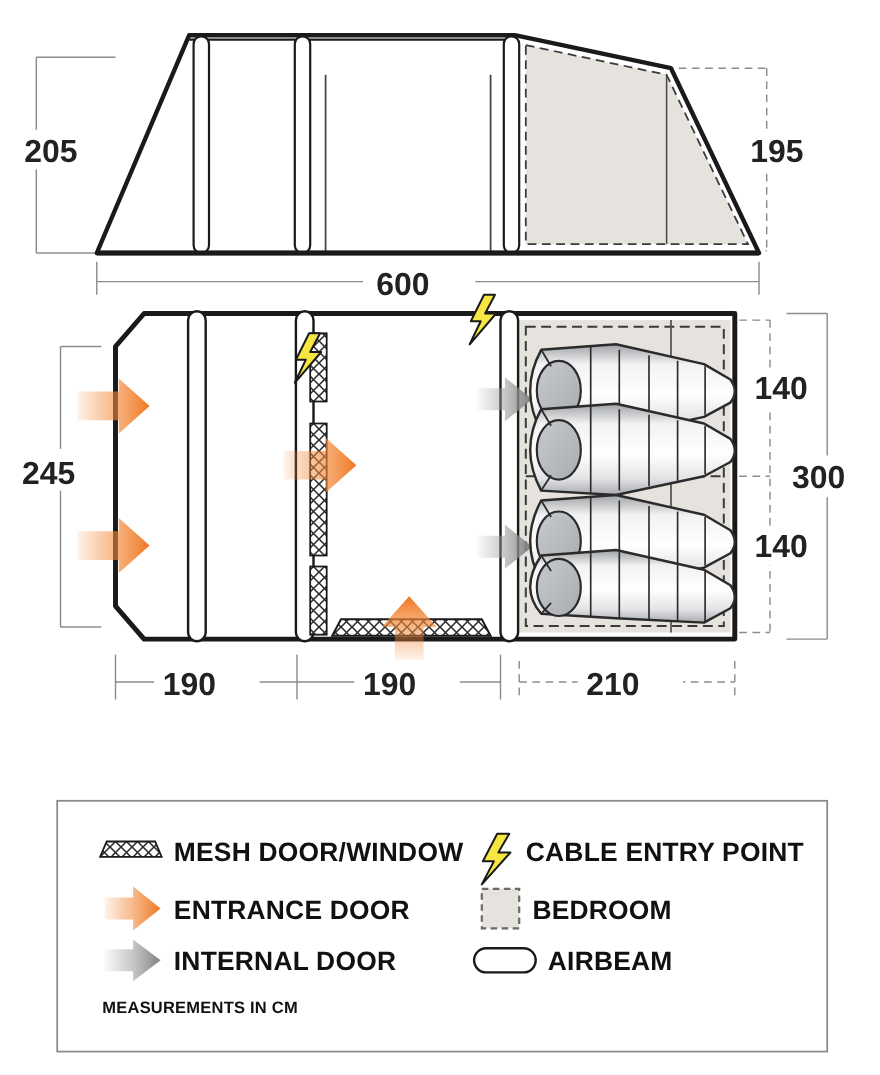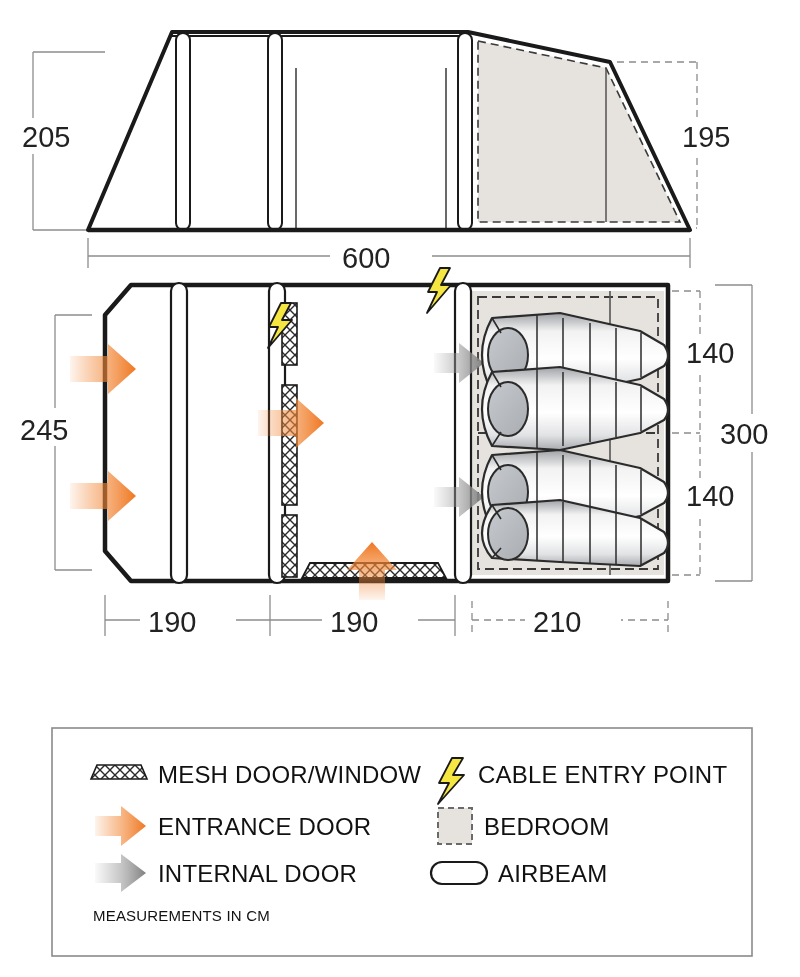--- a/index.html
+++ b/index.html
@@ -1,17 +1,17 @@
 <!DOCTYPE html>
 <html><head>
 <meta charset="utf-8">
 <style>
   html,body{margin:0;padding:0;background:#ffffff;}
   body{width:800px;height:977px;font-family:"Liberation Sans",sans-serif;overflow:hidden;}
-  #stage{position:relative;width:800px;height:741px;}
+  #stage{position:relative;width:800px;height:741px;font-weight:bold;}
   svg{display:block;}
   .dimtxt{font-family:"Liberation Sans",sans-serif;font-size:29px;fill:#222;}
   .legtxt{font-family:"Liberation Sans",sans-serif;font-size:24px;fill:#111;letter-spacing:.2px;}
   .legsmall{font-family:"Liberation Sans",sans-serif;font-size:15px;fill:#111;letter-spacing:.2px;}
 </style>
 </head>
 <body>
 
 <div id="stage">
 

